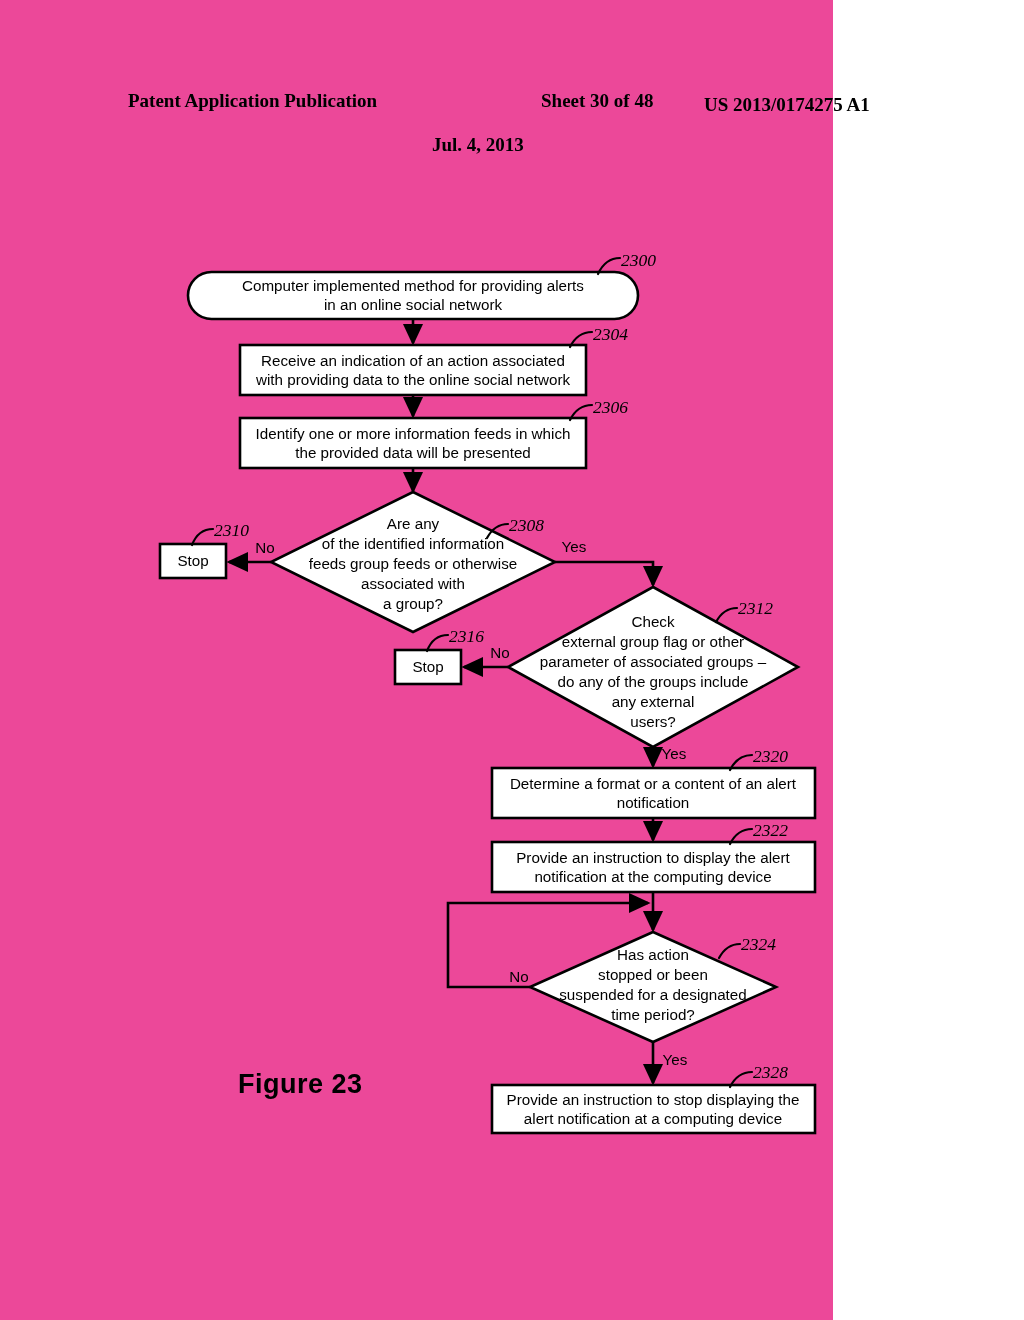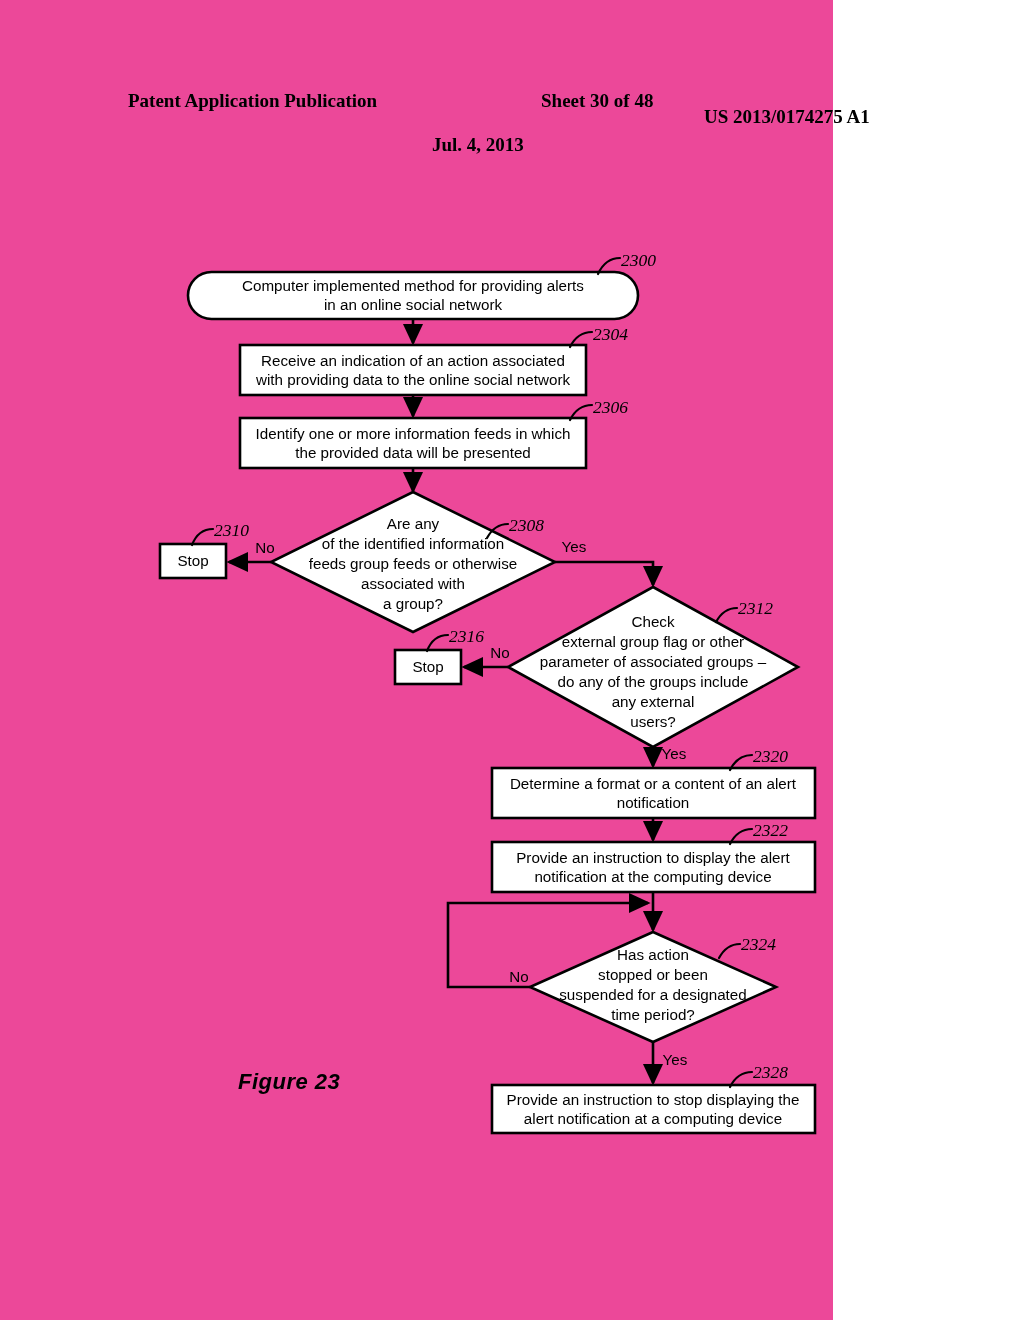--- a/index.html
+++ b/index.html
@@ -32,31 +32,30 @@
     height: 28px;
     font-family: "Liberation Serif", serif;
     font-weight: bold;
     font-size: 19px;
     letter-spacing: 0px;
     white-space: nowrap;
   }
   .hdr-pub   { position: absolute; left: 128px; top: 2px; }
   .hdr-date  { position: absolute; left: 432px; top: 2px; margin-top: 44px; }
   .hdr-sheet { position: absolute; left: 541px; top: 2px; }
-  .hdr-num   { position: absolute; left: 704px; top: 18px; font-family: Liberation Serif, serif; }
+  .hdr-num   { position: absolute; left: 704px; top: 6px; font-family: Liberation Serif, serif; }
 
   
   .fig-caption {
     position: absolute;
     left: 238px;
     top: 1069px;
     font-family: "Liberation Sans", sans-serif;
-    font-style: italic;
     font-weight: bold;
-    font-size: 22px;
+    font-size: 27px;
     letter-spacing: 0.5px;
   }
 
   
   #flowchart {
     position: absolute;
     left: 0;
     top: 0;
     width: 1024px;
     height: 1320px;

